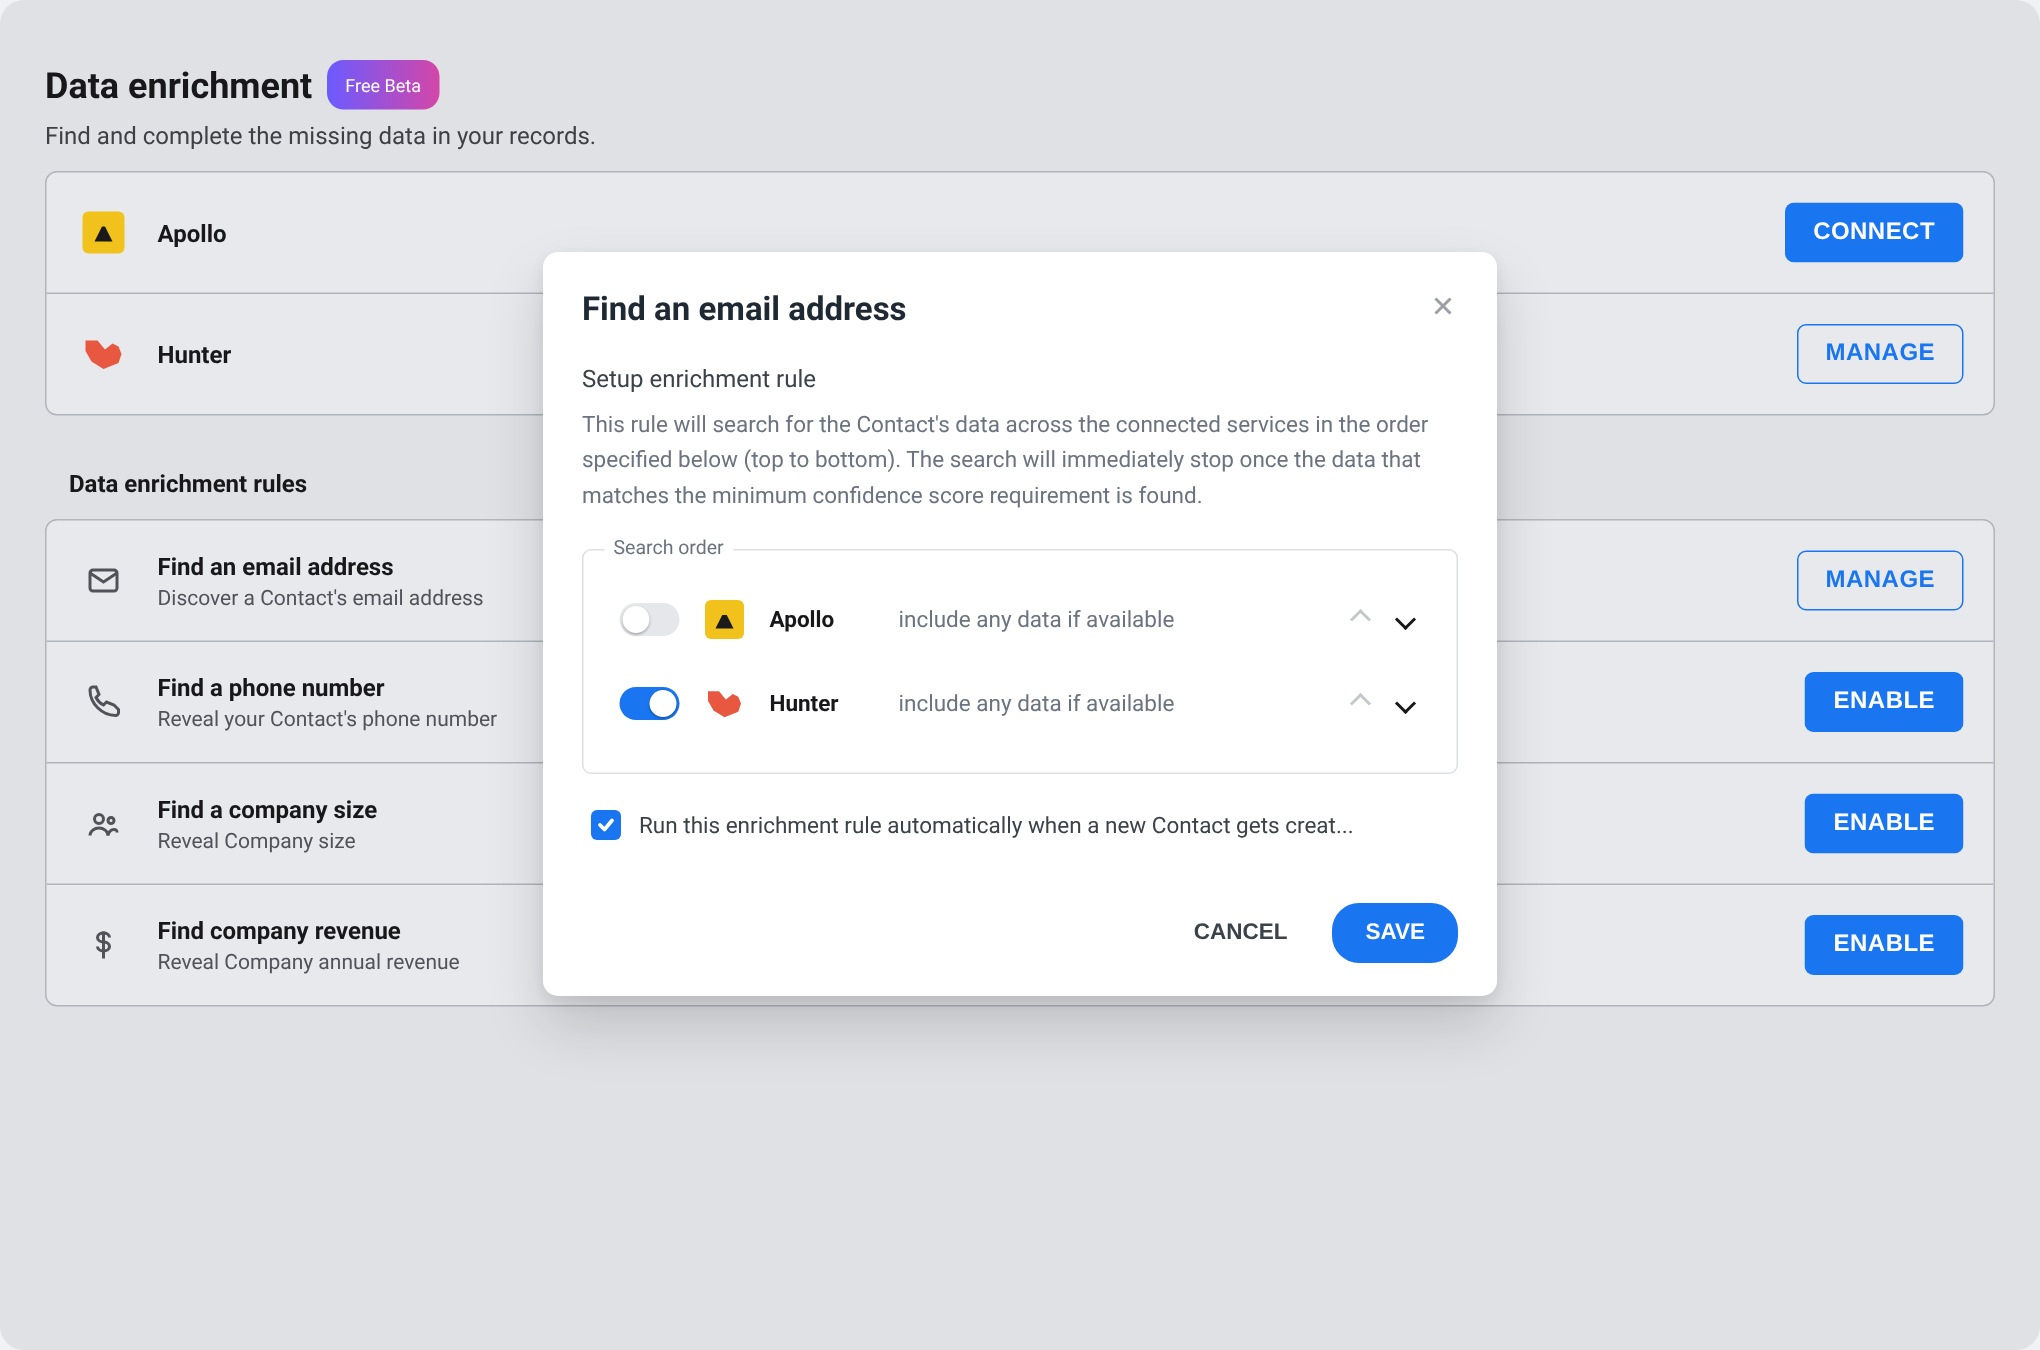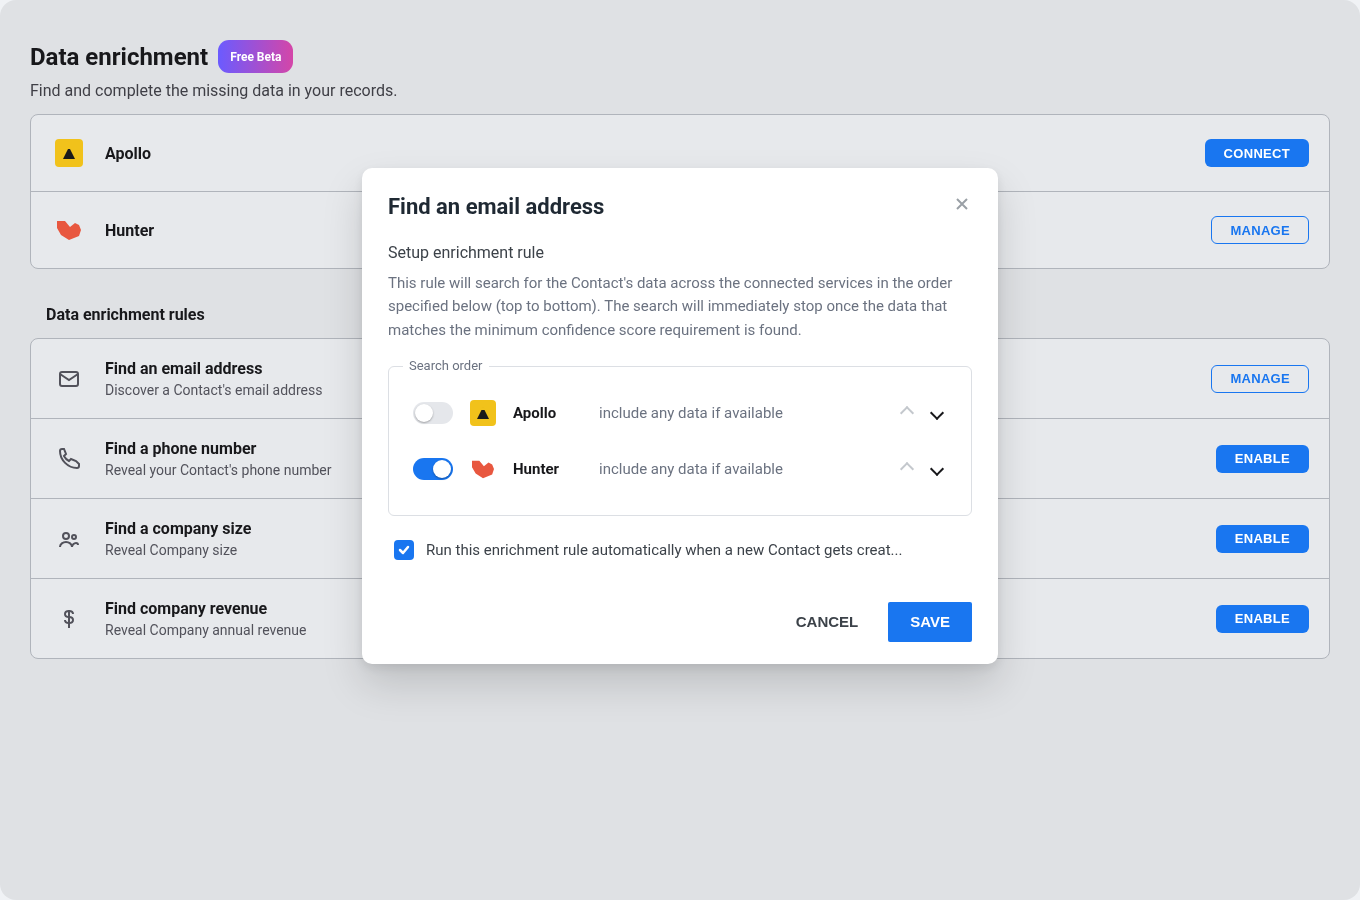--- a/index.html
+++ b/index.html
@@ -1,31 +1,31 @@
 <!DOCTYPE html>
 <html><head>
 <meta charset="utf-8">
 <style>
   * { box-sizing: border-box; margin: 0; padding: 0; }
   html, body { width: 1360px; height: 900px; font-family: -apple-system, BlinkMacSystemFont, "Segoe UI", Roboto, sans-serif; background: #f0f2f5; overflow: hidden; }
   .wrapper { width: 1360px; height: 900px; position: relative; background: #dfe1e4; border-radius: 16px; padding: 0; }
   .page { padding: 40px 30px; height: 900px; filter: none; }
   .page-title-row { display:flex; align-items:center; gap:10px; }
   .page-title { font-size: 24px; font-weight: 700; color: #18181b; }
-  .badge { display:inline-flex; align-items:center; height:33px; padding:0 12px; border-radius:11px; font-size:12px; font-weight:700; color:#fff; background:linear-gradient(90deg,#6b5bff 0%,#d446a8 100%); }
+  .badge { display:inline-flex; align-items:center; height:33px; padding:0 12px; border-radius:11px; font-size:12px; font-weight:400; color:#fff; background:linear-gradient(90deg,#6b5bff 0%,#d446a8 100%); }
   .page-sub { margin-top:8px; font-size:16px; color:#3f3f46; }
   .section-title { margin-top:36px; font-size:16px; font-weight:700; color:#18181b; padding-left:16px; }
   .panel { margin-top:14px; border:1px solid #b0b4bb; border-radius:8px; background:#e7e9ec; overflow:hidden; }
   .row { display:flex; align-items:center; padding:20px 20px; border-bottom:1px solid #b0b4bb; gap:18px; }
   .row:last-child { border-bottom:none; }
   .row .icon-slot { width:36px; height:36px; display:flex; align-items:center; justify-content:center; flex:0 0 36px; }
   .row .meta { flex:1 1 auto; }
   .row .name { font-size:16px; font-weight:700; color:#18181b; }
   .row .desc { margin-top:4px; font-size:14px; color:#52525b; }
-  .btn { height:28px; padding:0 18px; border-radius:6px; font-size:13px; font-weight:700; letter-spacing:.3px; cursor:pointer; border:1px solid transparent; display:inline-flex; align-items:center; justify-content:center; }
+  .btn { height:40px; padding:0 18px; border-radius:6px; font-size:16px; font-weight:700; letter-spacing:.3px; cursor:pointer; border:1px solid transparent; display:inline-flex; align-items:center; justify-content:center; }
   .btn-primary { background:#1976f0; color:#fff; }
   .btn-outline { background:transparent; color:#1976f0; border:1px solid #1976f0; }
   .overlay { position:absolute; inset:0; background:rgba(0,0,0,0); display:flex; align-items:flex-start; justify-content:center; }
   .modal { margin-top:168px; width:636px; background:#fff; border-radius:10px; box-shadow:0 20px 40px rgba(0,0,0,.15), 0 4px 10px rgba(0,0,0,.08); padding:26px 26px 22px; position:relative; }
   .modal-title { font-size:22px; font-weight:700; color:#1f2933; }
   .modal-close { position:absolute; top:22px; right:22px; width:28px; height:28px; display:flex; align-items:center; justify-content:center; color:#9aa0a6; cursor:pointer; }
   .modal-sub { margin-top:24px; font-size:16px; color:#3c4249; }
   .modal-desc { margin-top:10px; font-size:15px; line-height:1.55; color:#6b7280; }
   .fieldset { position:relative; margin-top:24px; border:1px solid #dcdfe4; border-radius:6px; padding:18px; }
   .fieldset-label { position:absolute; top:-9px; left:14px; background:#fff; padding:0 6px; font-size:13px; color:#6b7280; }
@@ -41,21 +41,21 @@
   .svc-note { font-size:15px; color:#6b7280; flex:1; }
   .movers { display:flex; gap:10px; }
   .mover { width:20px; height:20px; display:flex; align-items:center; justify-content:center; cursor:pointer; }
   .chev { width:10px; height:10px; border-right:2px solid; border-bottom:2px solid; display:inline-block; }
   .chev.up { transform:rotate(-135deg); }
   .chev.down { transform:rotate(45deg); }
   .chk-row { display:flex; align-items:center; gap:12px; margin-top:24px; padding:0 6px; }
   .checkbox { width:20px; height:20px; border-radius:4px; background:#1976f0; display:flex; align-items:center; justify-content:center; flex:0 0 20px; }
   .chk-label { font-size:15px; color:#3c4249; white-space:nowrap; overflow:hidden; text-overflow:ellipsis; }
   .modal-actions { display:flex; justify-content:flex-end; gap:18px; margin-top:42px; }
-  .btn-save { height:40px; padding:0 22px; border-radius:2px; font-size:15px; font-weight:700; background:#1976f0; color:#fff; border:none; cursor:pointer; }
+  .btn-save { height:40px; padding:0 22px; border-radius:18px; font-size:15px; font-weight:700; background:#1976f0; color:#fff; border:none; cursor:pointer; }
   .btn-cancel { height:40px; padding:0 12px; font-size:15px; font-weight:600; background:transparent; color:#3c4249; border:none; cursor:pointer; }
   
   .apollo-icon { width:28px; height:28px; background:#f1c21b; border-radius:4px; position:relative; display:flex; align-items:center; justify-content:center; }
   .apollo-icon::before { content:""; width:0; height:0; border-left:6px solid transparent; border-right:6px solid transparent; border-bottom:12px solid #1a1a1a; display:block; }
   .apollo-icon::after { content:""; position:absolute; top:6px; width:0;height:0; border-left:3px solid transparent; border-right:3px solid transparent; border-bottom:4px solid #f1c21b;}
   .hunter-icon svg { display:block; }
   .mono-icon { color:#52525b; }
 </style>
 </head>
 <body>

